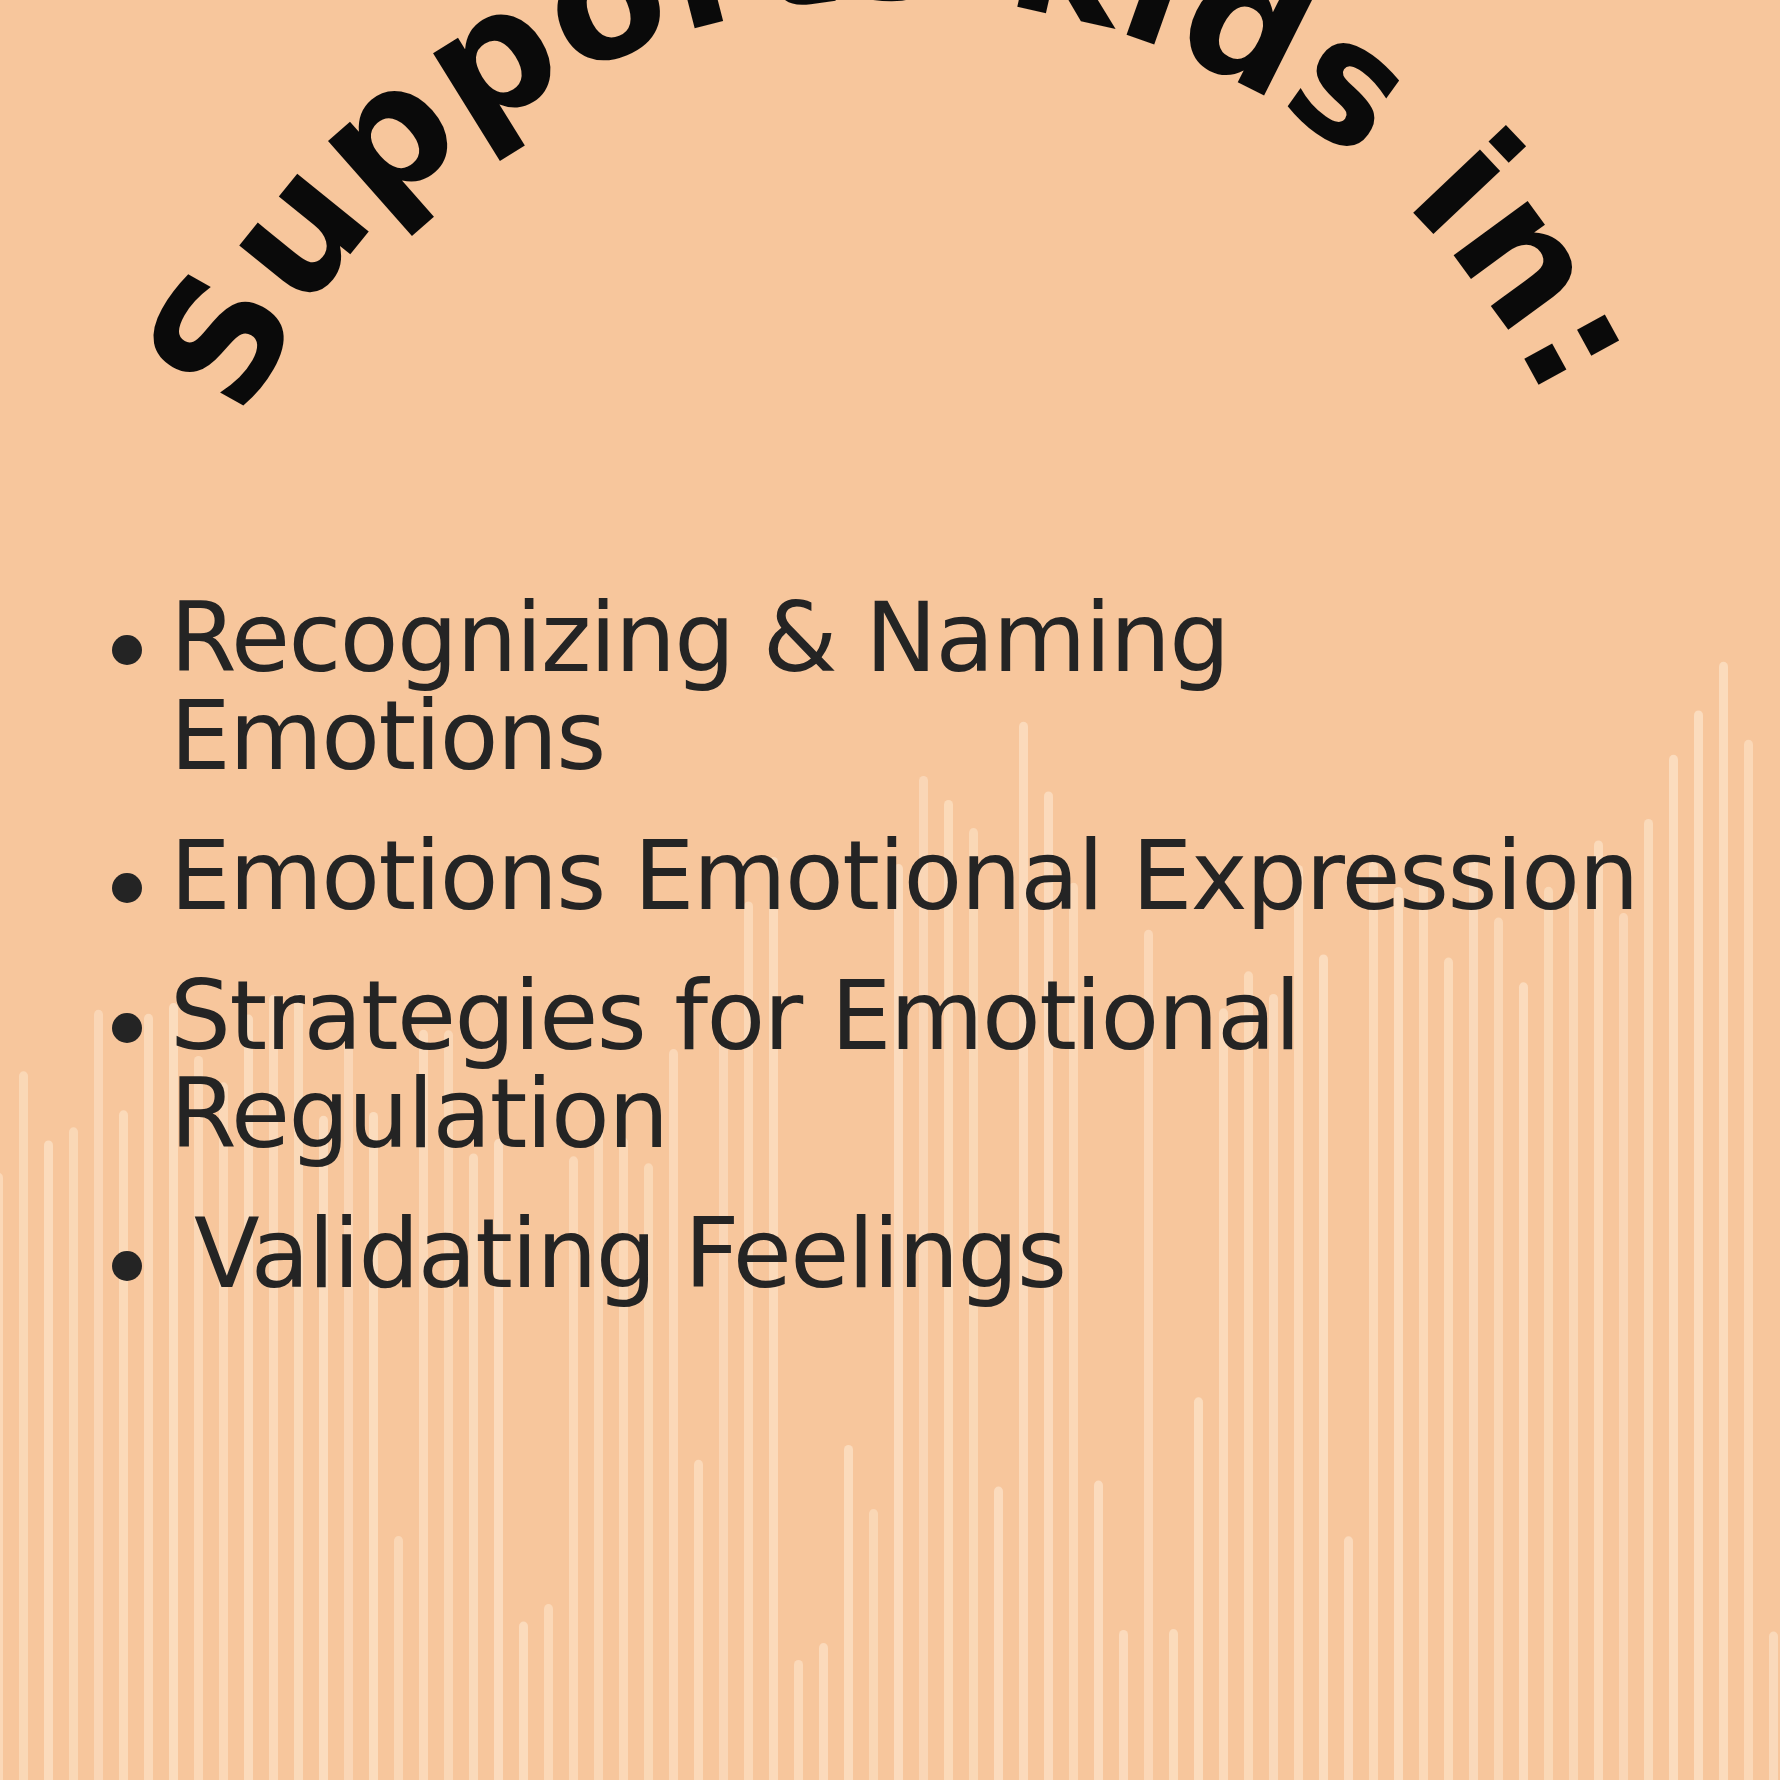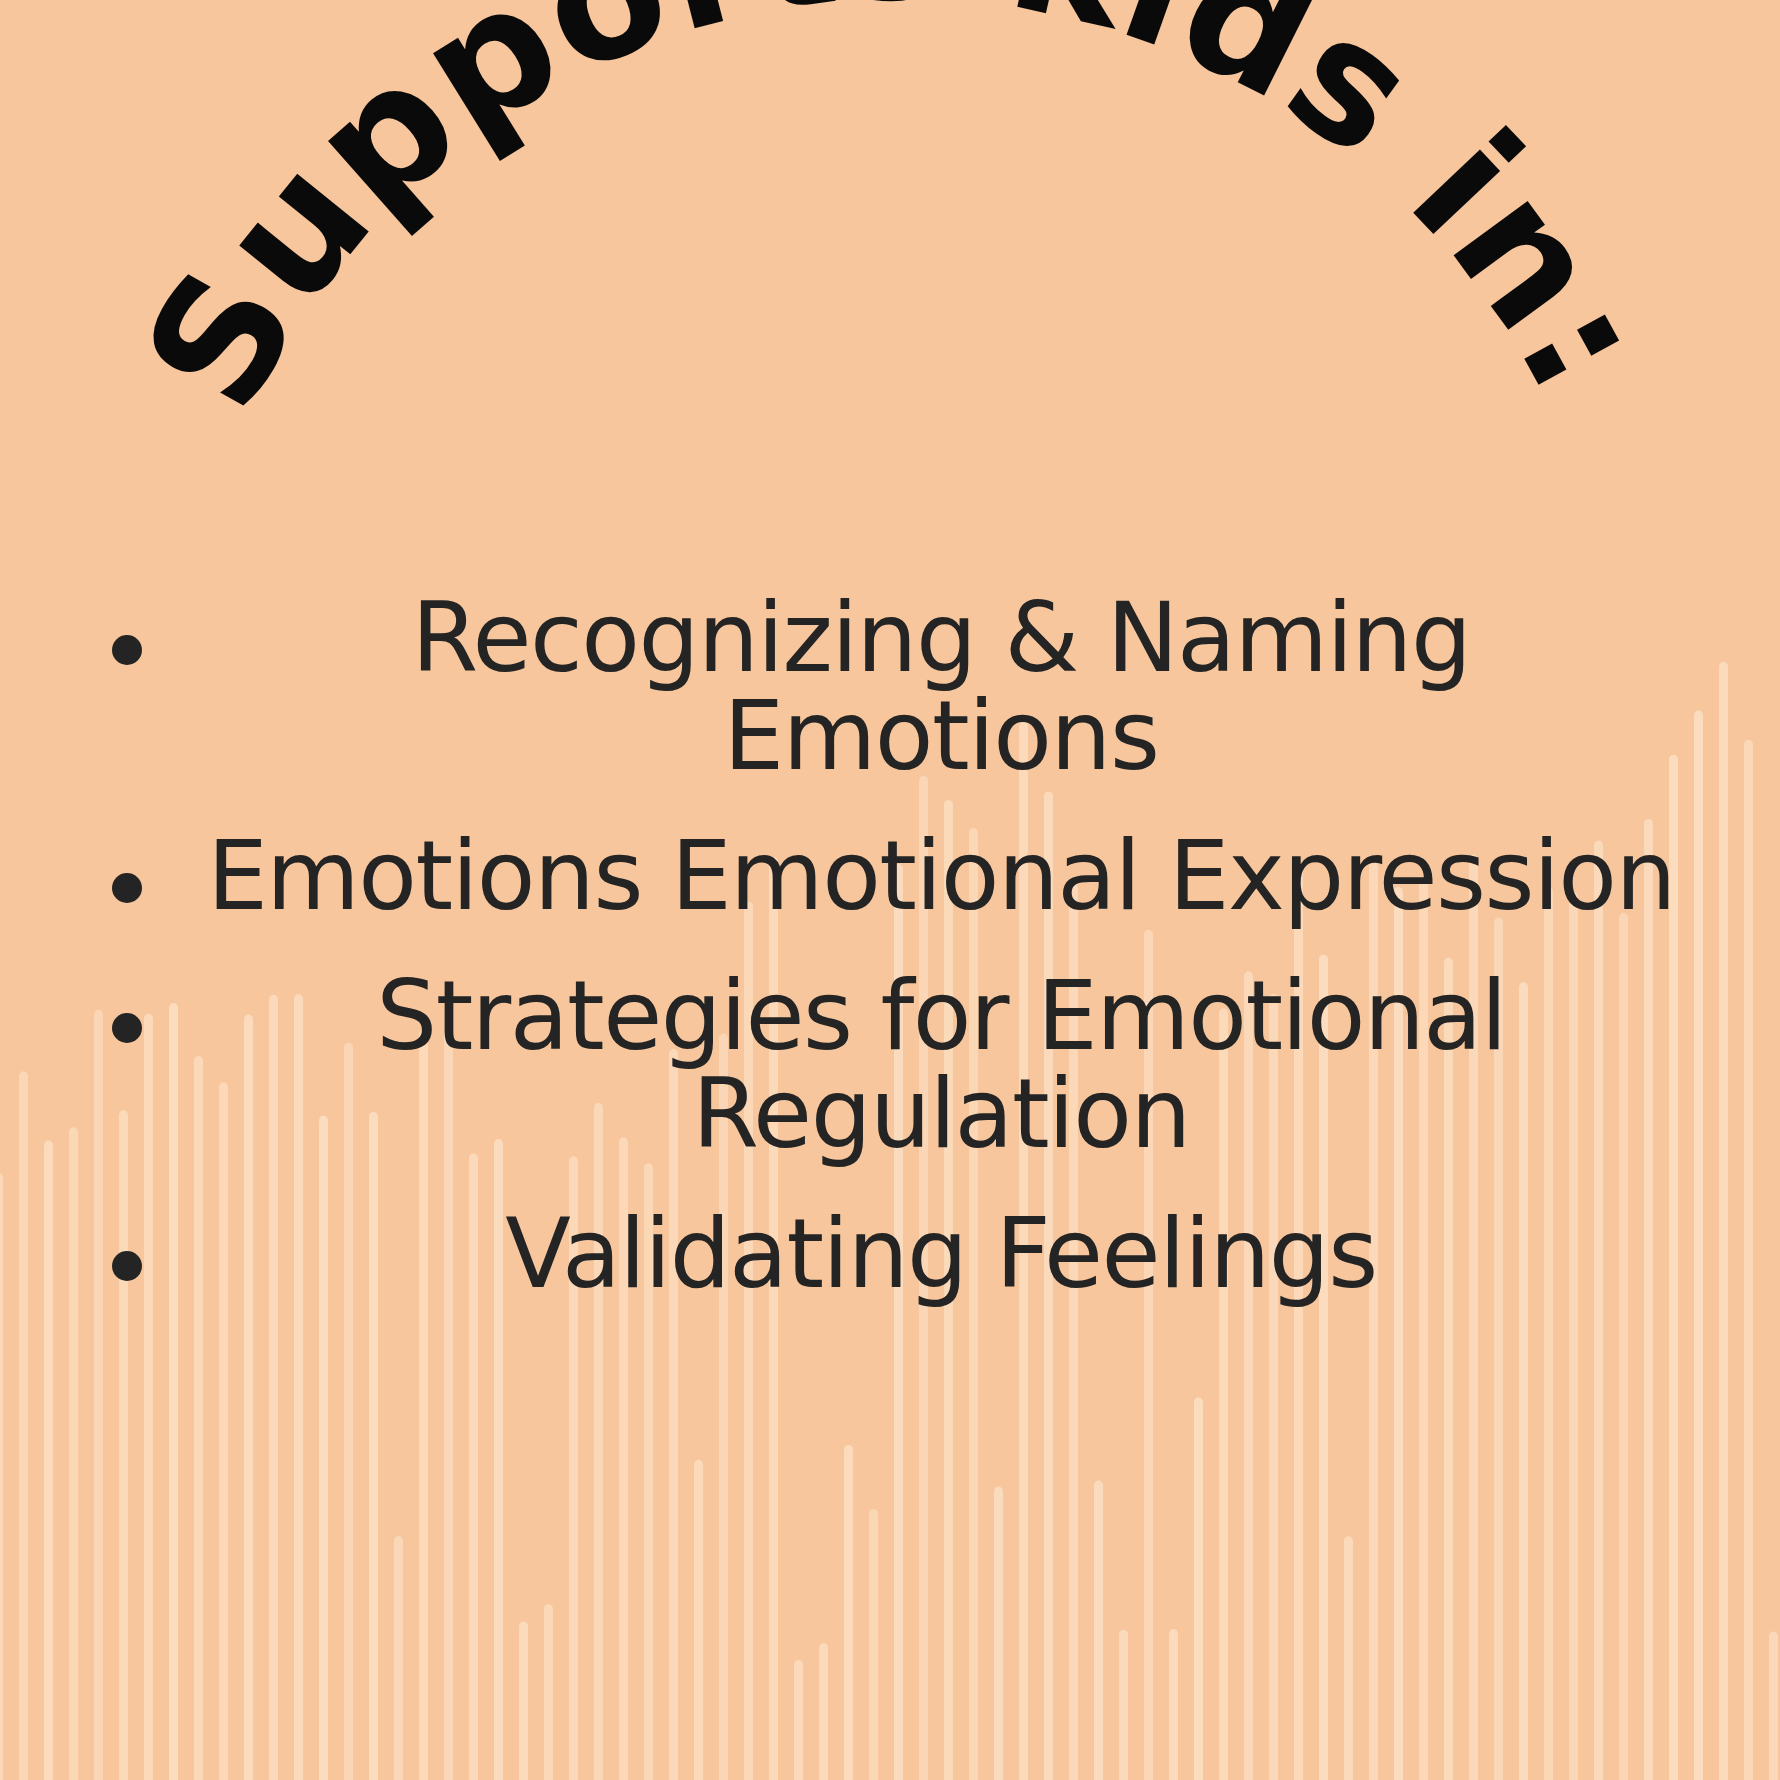--- a/index.html
+++ b/index.html
@@ -53,42 +53,41 @@
     left: 112px;
     top: 590px;
     width: 1600px;
   }
 
   .bullet-row {
     display: flex;
     align-items: flex-start;
     margin-bottom: 42px;
   }
-  .bullet-row:last-child { margin-bottom: 8px; }
+  .bullet-row:last-child { margin-bottom: 8px; gap: 24px; }
 
   .bullet-dot {
     flex: 0 0 auto;
     width: 30px;
     height: 30px;
     border-radius: 50%;
     background: #242424;
     margin-top: 45px;
     margin-right: 28px;
   }
 
   .bullet-label {
     flex: 1 1 auto;
     font-family: "DejaVu Sans", sans-serif;
     font-size: 96px;
     line-height: 1.02;
     font-weight: 400;
     color: #242424;
     letter-spacing: -1.5px;
     white-space: pre-line;
-    text-align: center;
   }
 </style>
 </head>
 <body>
 
 <div id="poster">
 
   <svg id="bg-pattern" viewBox="0 0 1780 1780" preserveAspectRatio="none" aria-hidden="true">
       <rect x="-6.0" y="1172.8" width="9" height="627.2" rx="5" fill="#FBDCBE" opacity="0.81"></rect>
       <rect x="19.0" y="1071.3" width="9" height="728.7" rx="5" fill="#FBDCBE" opacity="0.78"></rect>

